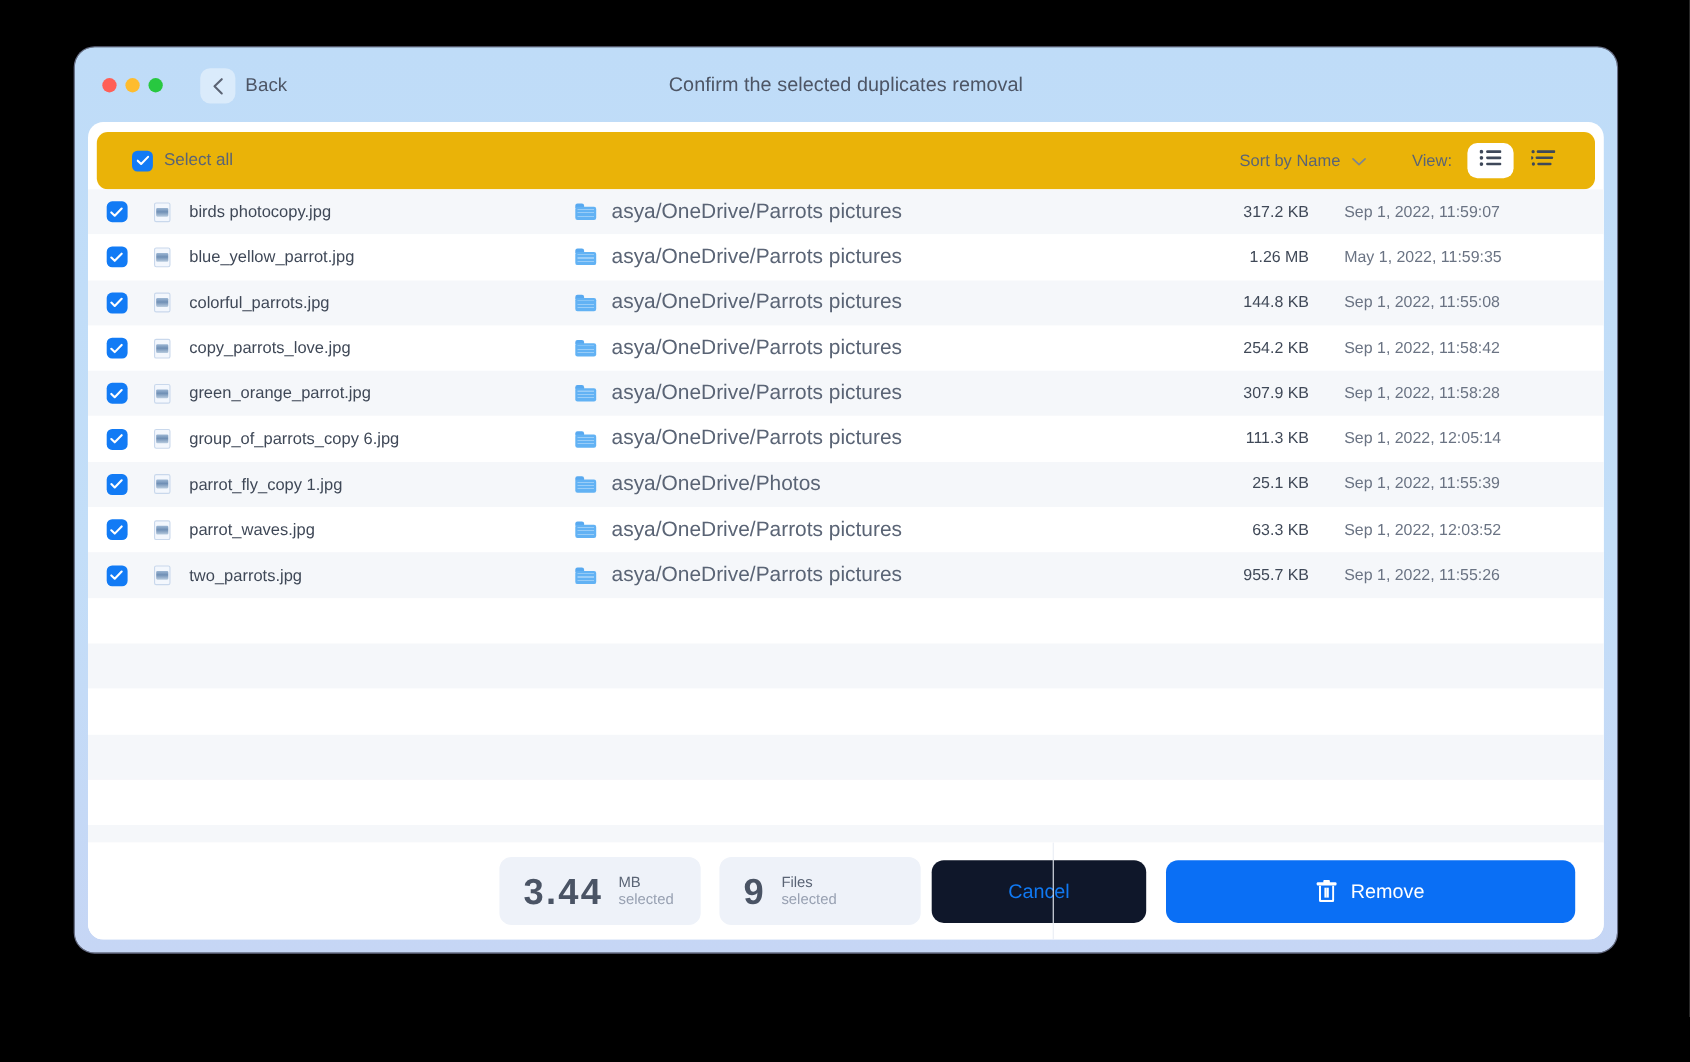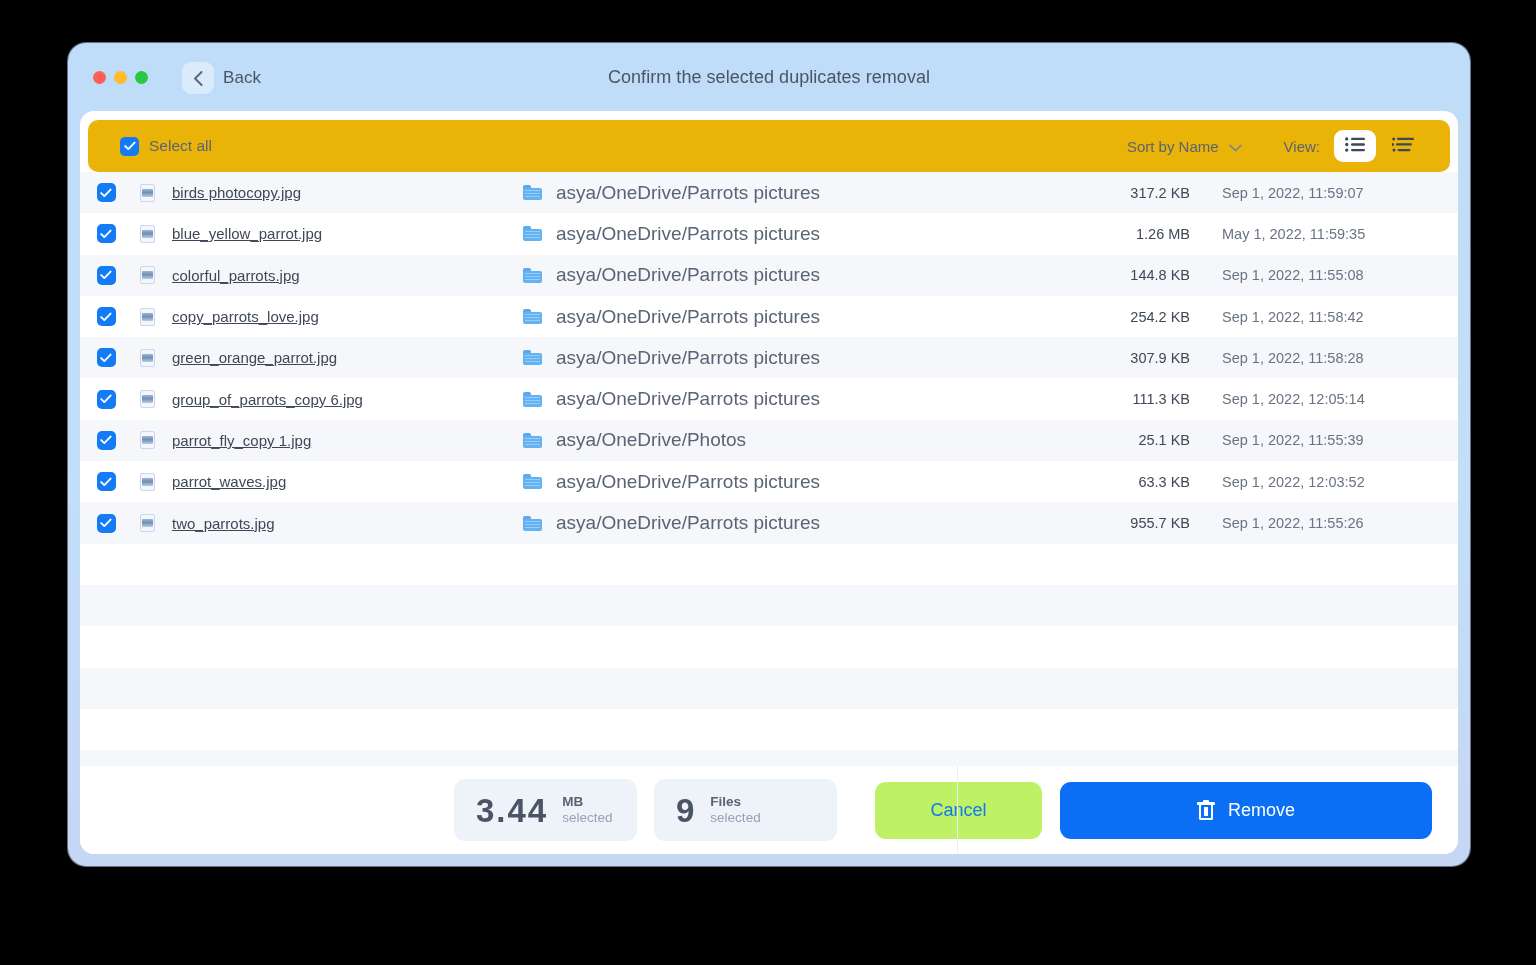--- a/index.html
+++ b/index.html
@@ -141,21 +141,21 @@
     display: flex;
     align-items: center;
     font-size: 15px;
     color: #3f4857;
   }
   .row.odd  { background: #ffffff; }
   .row.even { background: #f5f7fa; }
 
   .c-check { width: 52px; display: flex; justify-content: center; flex: 0 0 auto; }
   .c-ficon { width: 30px; display: flex; justify-content: center; flex: 0 0 auto; }
-  .c-name  { flex: 0 0 355px; padding-left: 10px; white-space: nowrap; overflow: hidden; text-decoration: underline; }
+  .c-name  { flex: 0 0 355px; padding-left: 10px; white-space: nowrap; overflow: hidden; }
   .c-picon { width: 30px; display: flex; justify-content: center; flex: 0 0 auto; }
   .c-path  { flex: 1 1 auto; padding-left: 9px; color: #5a6475; font-size: 19px; white-space: nowrap; }
   .c-size  { flex: 0 0 150px; text-align: right; font-size: 14.5px; color: #3f4857; padding-right: 16px; }
   .c-date  { flex: 0 0 252px; font-size: 14.5px; color: #6a7383; padding-left: 16px; white-space: nowrap; }
 
   .file-icon { width: 15px; height: 18px; position: relative; }
   .file-icon .page {
     position: absolute; inset: 0;
     background: #f3f7fd;
     border: 1px solid #c9d8ec;
@@ -204,21 +204,21 @@
   }
   .stat .big {
     font-size: 33px;
     font-weight: bold;
     color: #4a5465;
     letter-spacing: 2px;
     line-height: 1;
   }
   .stat .sub { line-height: 1.15; }
   .stat .sub .u {
-    font-size: 13.5px; font-weight: bold; color: #5a6475; display: block;
+    font-size: 13.5px; font-weight: normal; color: #5a6475; display: block;
   }
   .stat .sub .s {
     font-size: 13.5px; color: #98a1b2; display: block;
   }
   .divider {
     position: absolute;
     left: 877px; top: 0; bottom: 0;
     width: 1px;
     background: #e9edf4;
   }
@@ -228,22 +228,22 @@
     padding-right: 26px;
   }
   .btn {
     height: 57px;
     border-radius: 11px;
     display: flex; align-items: center; justify-content: center;
     font-size: 18px;
     cursor: default;
   }
   .btn-cancel {
-    width: 167px;
-    background: #bef264;
+    width: 195px;
+    background: #0f172a;
     color: #1079f2;
   }
   .btn-remove {
     width: 372px;
     background: #0a6ff5;
     color: #ffffff;
     gap: 13px;
   }
   .trash { width: 18px; height: 20px; position: relative; }
   .trash .lid {

